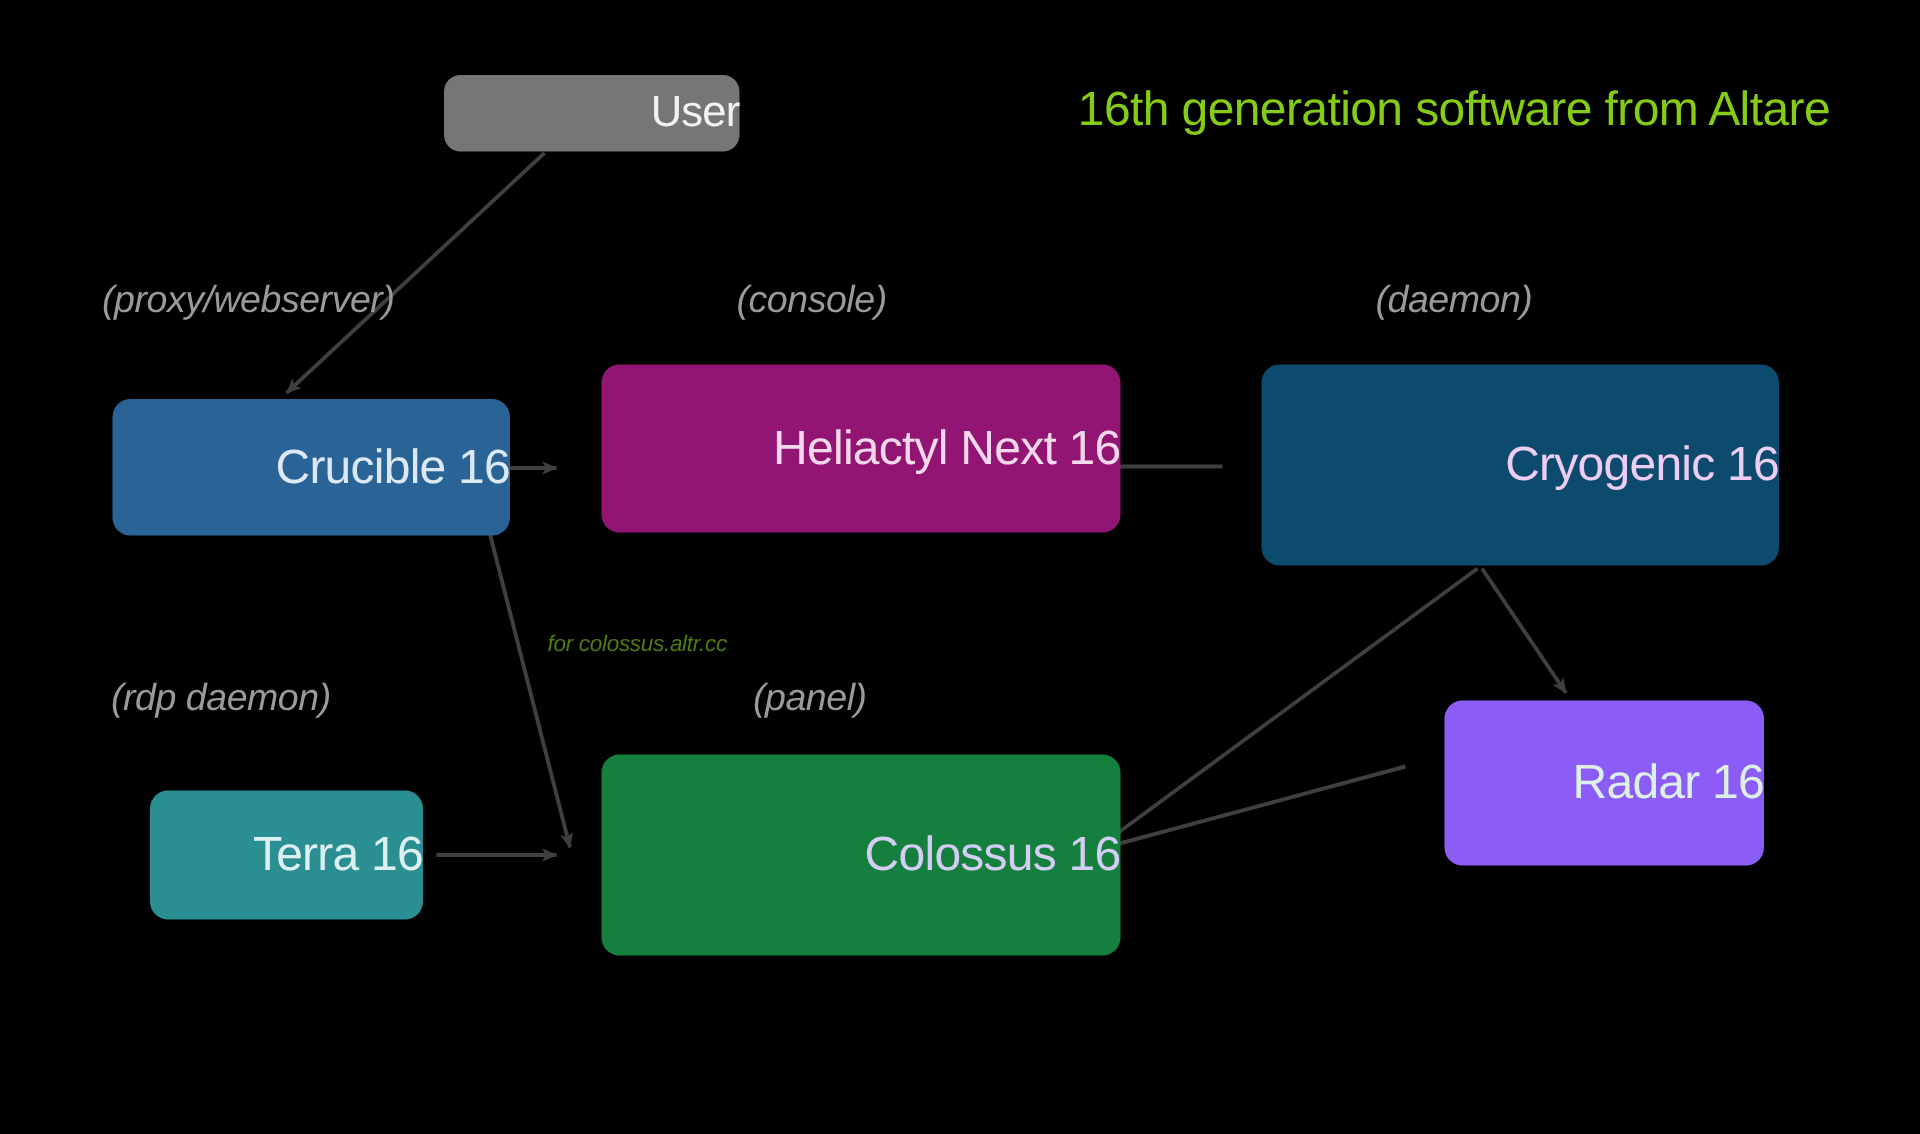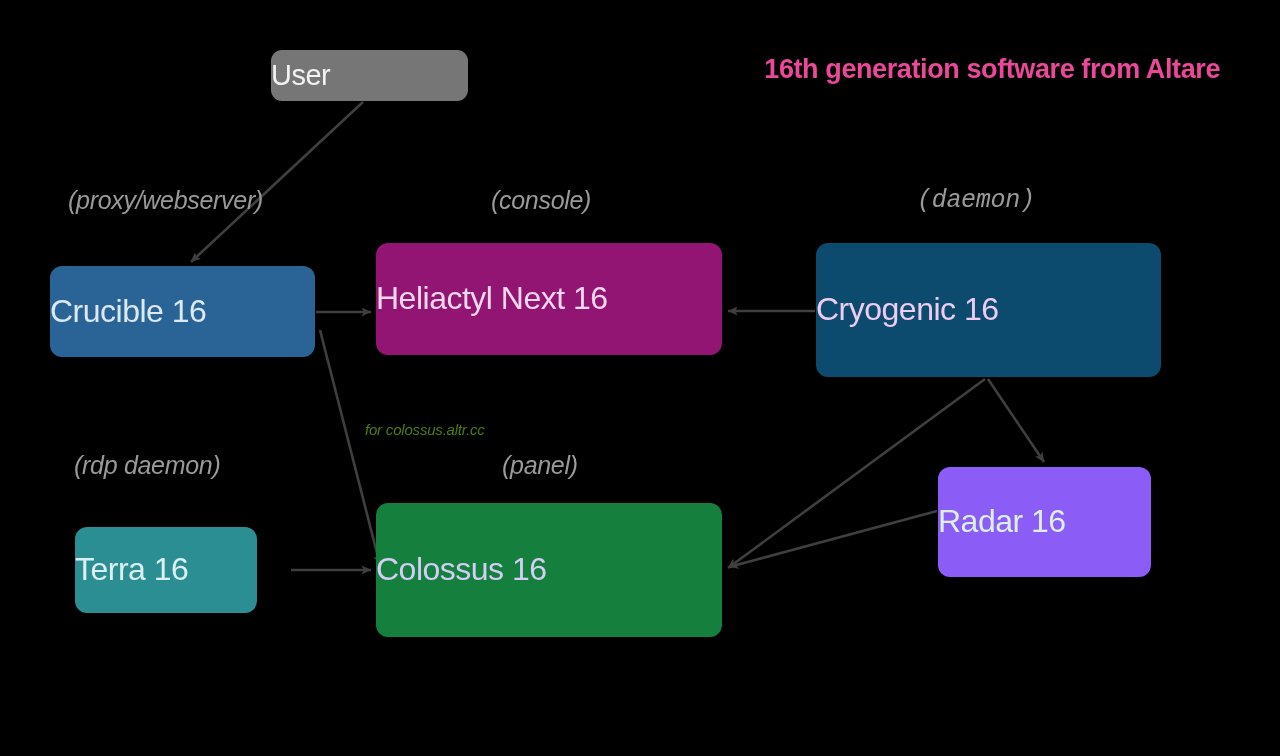--- a/index.html
+++ b/index.html
@@ -18,34 +18,35 @@
     position: absolute;
     left: 0;
     top: 0;
     width: 1280px;
     height: 756px;
   }
   .diagram-title {
     position: absolute;
     right: 60px;
     top: 54px;
-    font-size: 27px;
-    font-weight: bold;
-    color: #ec4899;
+    font-size: 32px;
+    font-weight: normal;
+    color: #84cc16;
     letter-spacing: -0.4px;
     white-space: nowrap;
   }
   .node {
     position: absolute;
     display: flex;
     align-items: center;
-    justify-content: flex-start;
+    justify-content: flex-end;
     border-radius: 12px;
     box-sizing: border-box;
     text-align: center;
+    margin-left: 25px;
   }
   .node-label {
     font-size: 32px;
     font-weight: 500;
     letter-spacing: -0.5px;
     line-height: 1.1;
     white-space: nowrap;
   }
   .node-user {
     left: 271px; top: 50px; width: 197px; height: 51px;
@@ -94,21 +95,21 @@
     position: absolute;
     font-style: italic;
     color: #9a9a9a;
     white-space: nowrap;
   }
   .annot-lg { font-size: 25px; letter-spacing: -0.3px; }
   .annot-sm { font-size: 15px; color: #4d7c0f; letter-spacing: -0.2px; }
 
   .annot-proxy   { left: 68px;  top: 186px; }
   .annot-console { left: 491px; top: 186px; }
-  .annot-daemon  { left: 917px; top: 186px; font-family: Liberation Mono, monospace; }
+  .annot-daemon  { left: 917px; top: 186px; }
   .annot-rdp     { left: 74px;  top: 451px; text-align: center; }
   .annot-panel   { left: 502px; top: 451px; }
   .annot-colossus-host { left: 365px; top: 421px; }
 </style>
 </head>
 <body>
 
 <svg id="canvas" viewBox="0 0 1280 756" xmlns="http://www.w3.org/2000/svg">
   <defs>
     <marker id="arrowhead" markerWidth="11" markerHeight="9" refX="9.6" refY="4.5" orient="auto" markerUnits="userSpaceOnUse">

